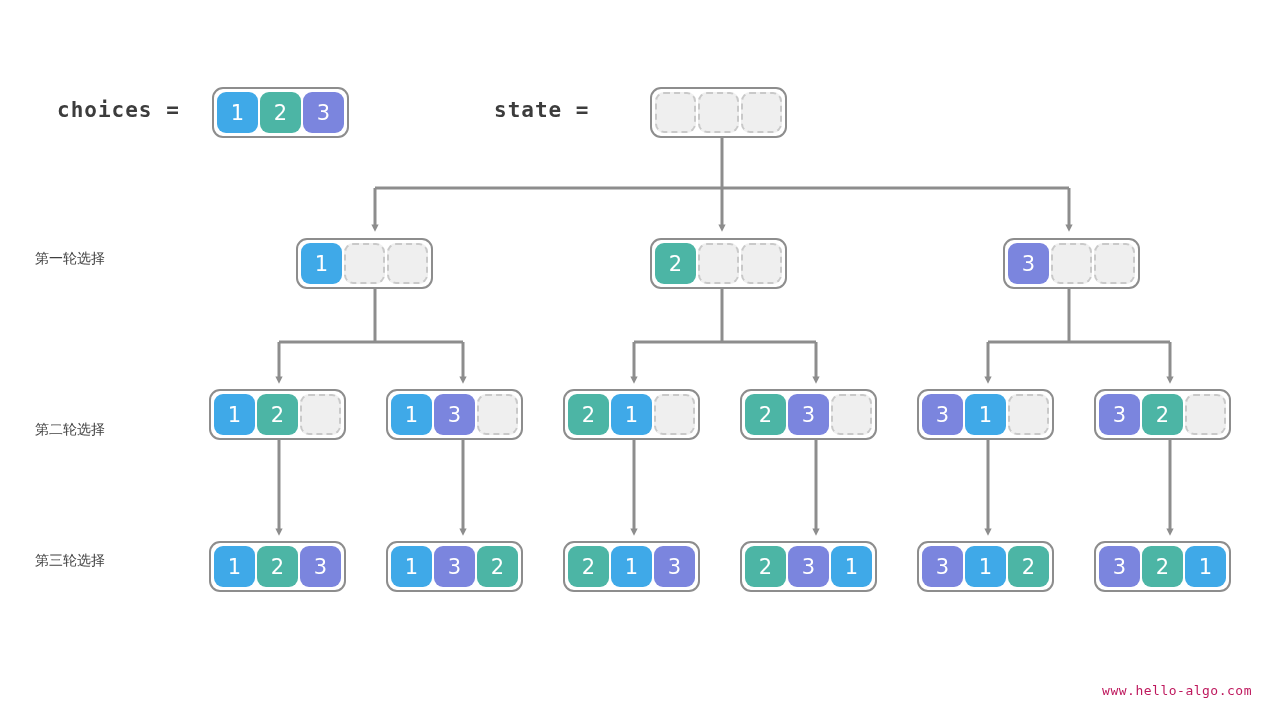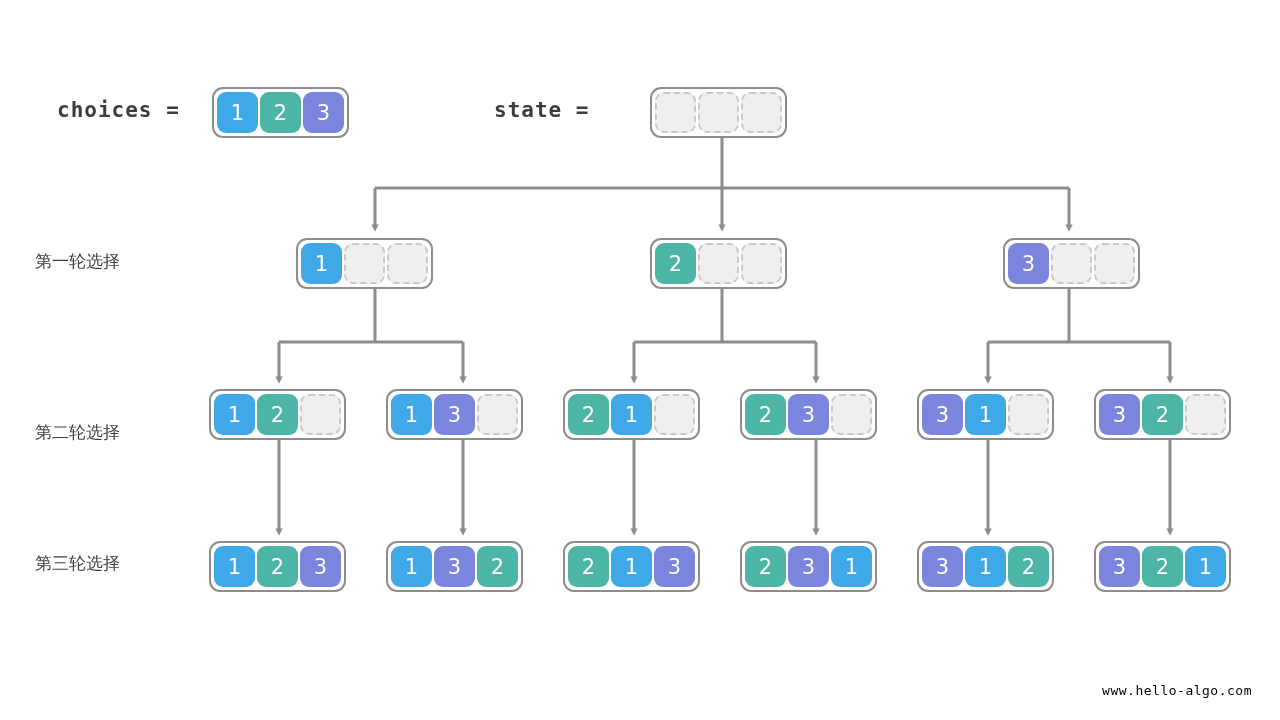--- a/index.html
+++ b/index.html
@@ -32,21 +32,21 @@
     font-weight: bold;
     color: #3c3c3c;
     letter-spacing: 1px;
     white-space: nowrap;
   }
 
   
   .row-label {
     position: absolute;
     font-family: "DejaVu Sans", "Liberation Sans", sans-serif;
-    font-size: 17px;
+    font-size: 14px;
     color: #3f3f3f;
     white-space: nowrap;
   }
 
   
   .array {
     position: absolute;
     display: flex;
     align-items: center;
     box-sizing: border-box;
@@ -77,21 +77,21 @@
     color: transparent;
   }
 
   
   .watermark {
     position: absolute;
     right: 28px;
     bottom: 22px;
     font-family: "DejaVu Sans Mono", "Liberation Mono", monospace;
     font-size: 13px;
-    color: #000000;
+    color: #be185d;
     letter-spacing: 0.5px;
   }
 </style>
 </head>
 <body>
 
 <div id="stage">
 
   <svg id="edges" viewBox="0 0 1280 720" xmlns="http://www.w3.org/2000/svg">
     <defs>

